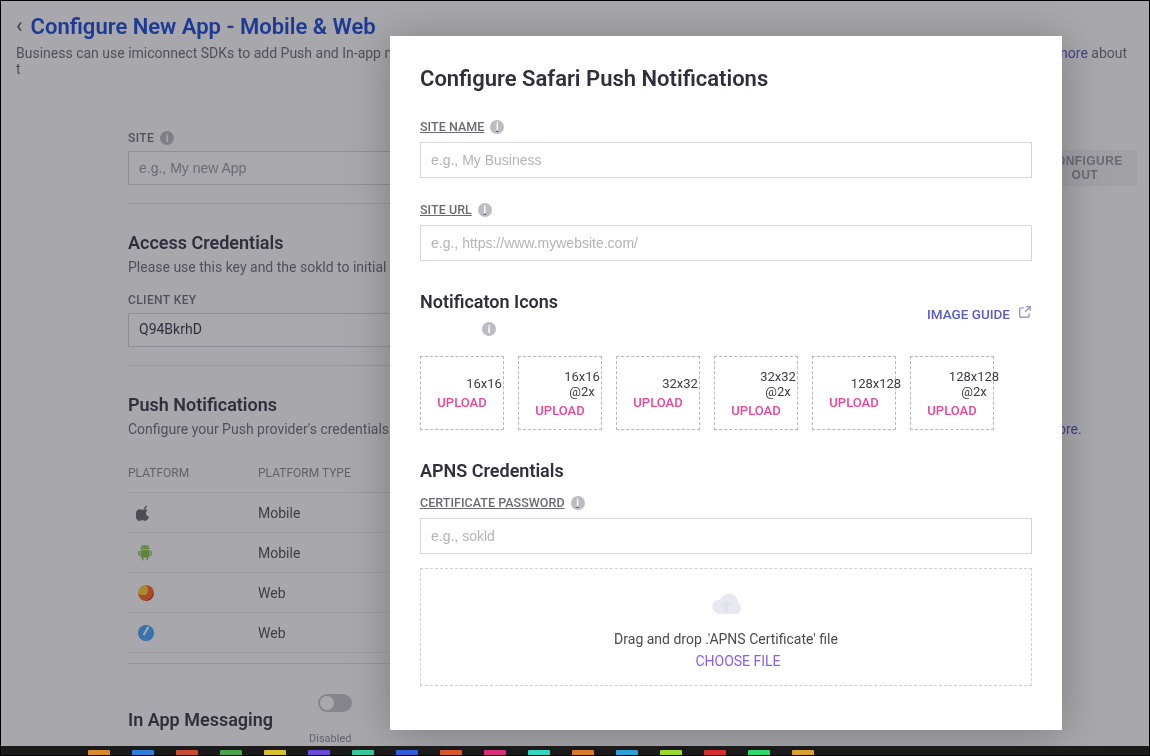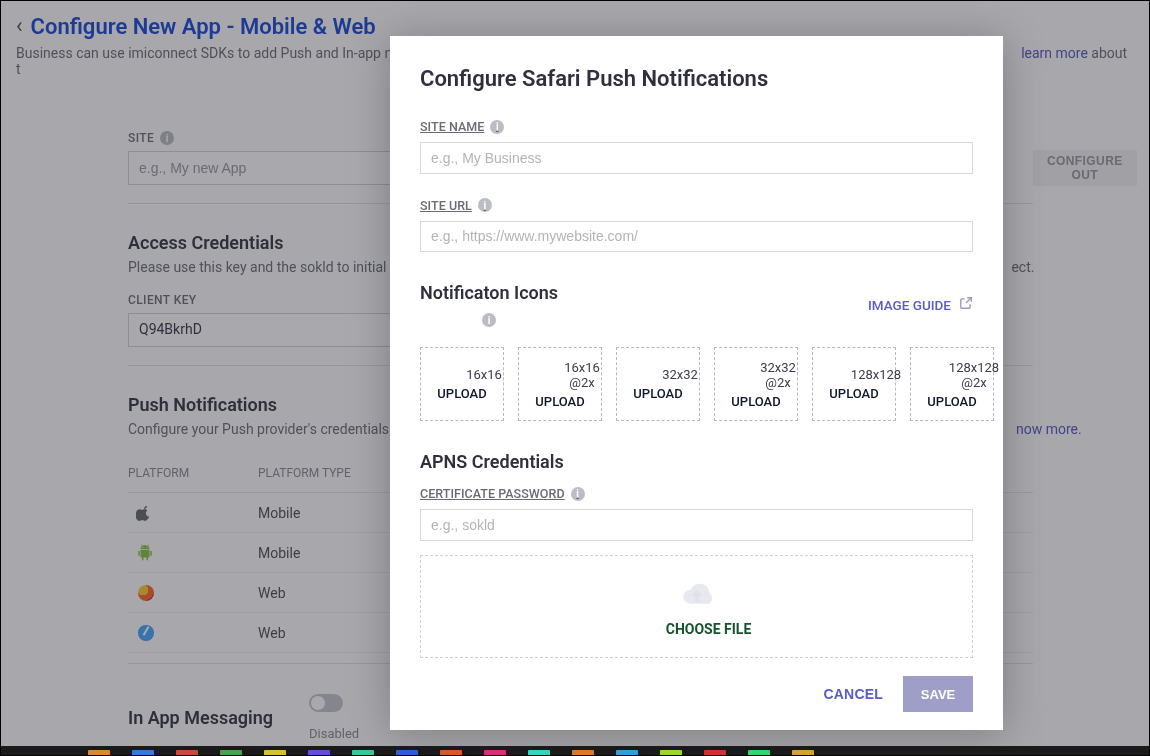--- a/index.html
+++ b/index.html
@@ -106,21 +106,21 @@
   .safari-icon::after {
     content:""; position:absolute; left:50%; top:50%; width:2px; height:10px; background:#fff;
     transform: translate(-50%,-70%) rotate(30deg);
   }
 
   .inapp-row {
     display: flex; align-items: center; gap: 36px;
     margin-top: 30px;
   }
   .inapp-title { font-size: 18px; color: #3b3b4a; font-weight: 600; }
-  .toggle-wrap { display:flex; flex-direction:column; align-items:flex-start; font-size:13px; color:#8c8c95; gap:14px; }
+  .toggle-wrap { display:flex; flex-direction:column; align-items:flex-end; font-size:11px; color:#8c8c95; gap:20px; }
   .toggle {
     width: 34px; height: 18px; border-radius: 9px; background: #c6c6cc; position: relative;
   }
   .toggle::after {
     content:""; position:absolute; width:14px; height:14px; border-radius:50%;
     background:#fff; top:2px; left:2px;
   }
 
   .save-btn-page {
     margin-top: 26px; width: 70px; height: 36px;
@@ -133,21 +133,21 @@
     position:absolute; inset:0; border:1px solid #000; pointer-events:none;
   }
   .dim {
     position:absolute; inset:0; background: rgba(30,30,40,.38);
   }
 
   
   .modal {
     position: absolute;
     left: 390px; top: 36px;
-    width: 613px; height: 694px;
+    width: 672px; height: 694px;
     background: #fff;
     box-shadow: 0 4px 40px rgba(0,0,0,.25);
     padding: 30px 30px 0 30px;
     display: flex;
     flex-direction: column;
   }
   .modal-title {
     font-size: 22px; color: #2f2f3d; font-weight: 600;
     margin-bottom: 24px;
   }
@@ -185,38 +185,38 @@
     display: flex; gap: 14px; margin-top: 20px;
   }
   .slot {
     width: 84px; min-height: 74px;
     border: 1px dashed #b6b6c0;
     display: flex; flex-direction: column; align-items: center; justify-content: center;
     text-align: center;
     font-size: 13px; color: #555; padding: 8px 2px;
   }
   .slot .size { color: #3b3b4a; margin-left: 44px; }
-  .slot .upload { color: #0f172a; font-weight: 500; margin-top: 4px; }
+  .slot .upload { color: #ec4899; font-weight: 500; margin-top: 4px; }
 
   .apns-heading {
     font-size: 18px; color: #2f2f3d; font-weight: 600;
     margin-top: 30px;
   }
 
   .dropzone {
     margin-top: 2px;
     border: 1px dashed #cfcfd6;
     height: 118px;
     display: flex; flex-direction: column; align-items: center; justify-content: center;
     gap: 6px;
     color: #4a4a55;
     font-size: 14px;
   }
   .cloud-icon svg { width: 44px; height: 36px; }
-  .choose-file { color: #14532d; font-weight: 700; cursor: pointer; margin-left: 24px; }
+  .choose-file { color: #8b5cf6; font-weight: 400; cursor: pointer; margin-left: 24px; }
 
   .modal-footer {
     margin-top: auto;
     padding: 18px 0 18px 0;
     display: flex; justify-content: flex-end; gap: 20px; align-items: center;
   }
   .cancel-btn {
     background: none; border: none; color: #5a5bc7;
     font-size: 14px; font-weight: 600; letter-spacing: .2px; cursor: pointer;
   }
@@ -403,27 +403,24 @@
   </div>
   <input class="m-input" style="margin-bottom: 12px;" placeholder="e.g., sokld">
 
   <div class="dropzone">
     <span class="cloud-icon">
       <svg viewBox="0 0 64 48" fill="#e8e8f0">
           <path d="M50 22a14 14 0 0 0-27-4 10 10 0 0 0-11 10 10 10 0 0 0 10 10h28a10 10 0 0 0 0-16z"></path>
           <path fill="#e1e1ec" d="M32 18l8 9h-5v9h-6v-9h-5z"></path>
         </svg>
     </span>
+    <span>Drag and drop .'APNS Certificate' file</span>
     <span class="choose-file">CHOOSE FILE</span>
   </div>
 
-  <div class="modal-footer">
-    <button class="cancel-btn">CANCEL</button>
-    <button class="save-btn">SAVE</button>
-  </div>
 </div>
 
 <div class="taskbar" id="taskbar">
     <div class="tb-dot" style="background: rgb(216, 138, 46);"></div>
     <div class="tb-dot" style="background: rgb(46, 125, 216);"></div>
     <div class="tb-dot" style="background: rgb(200, 75, 52);"></div>
     <div class="tb-dot" style="background: rgb(74, 162, 74);"></div>
     <div class="tb-dot" style="background: rgb(216, 192, 46);"></div>
     <div class="tb-dot" style="background: rgb(106, 74, 216);"></div>
     <div class="tb-dot" style="background: rgb(52, 200, 155);"></div>

